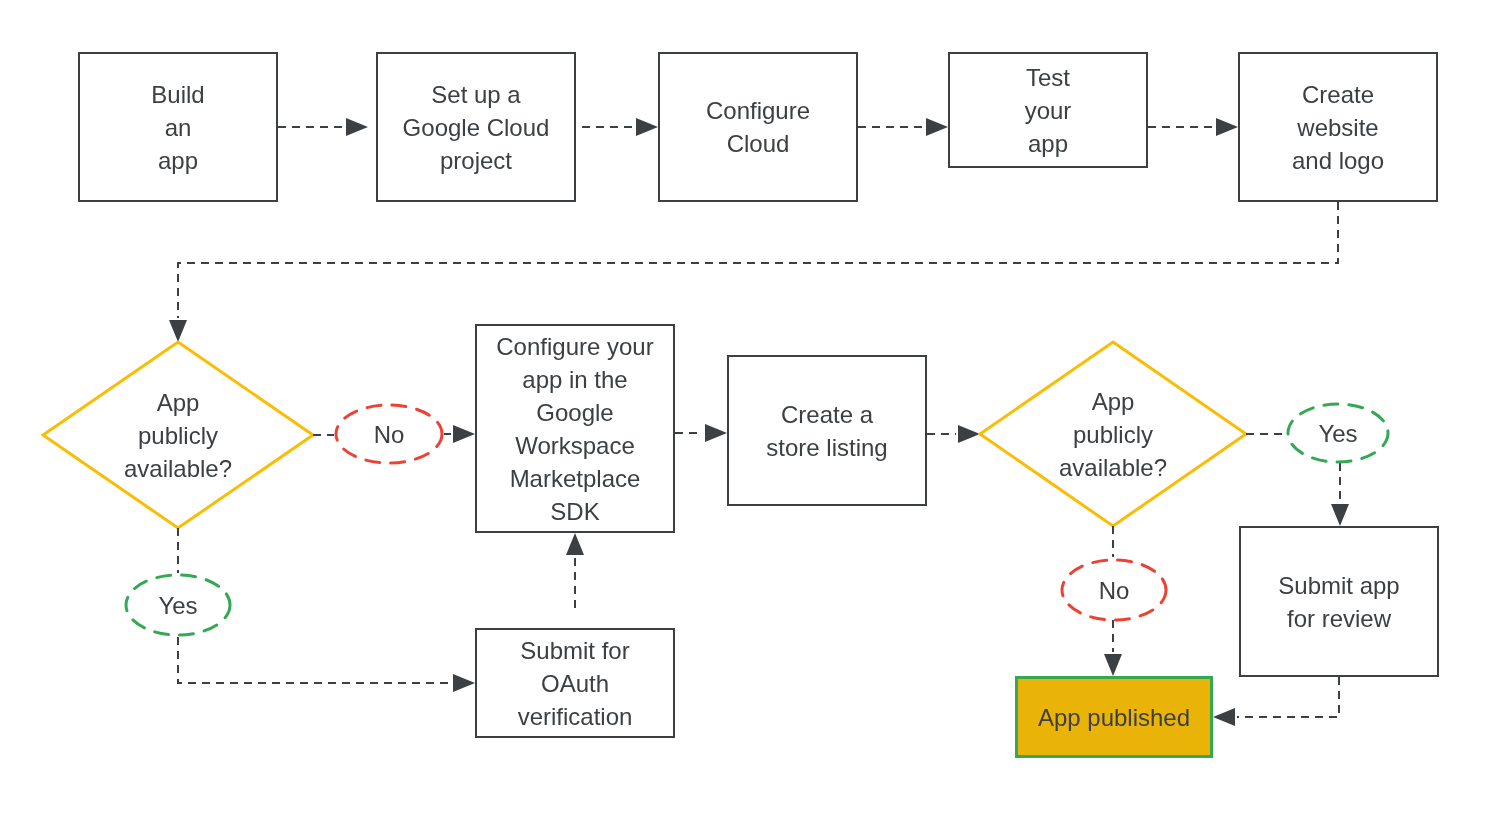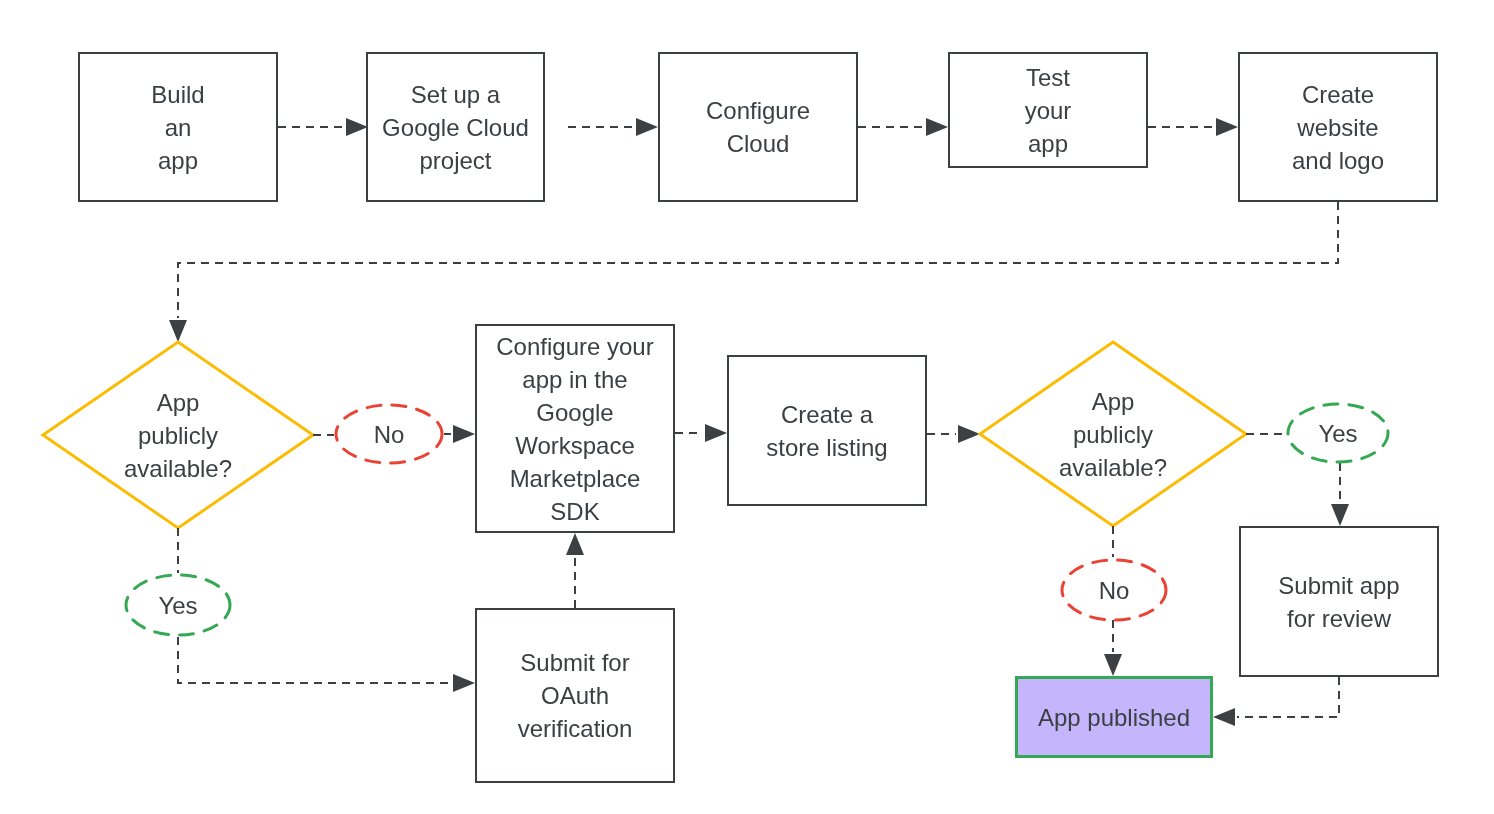--- a/index.html
+++ b/index.html
@@ -15,21 +15,21 @@
   .node{
     position:absolute;
     display:flex;align-items:center;justify-content:center;
     text-align:center;
     font-size:24px;line-height:33px;
     white-space:pre-line;
     box-sizing:border-box;
     color:#3c4043;
   }
   .rect{background:#ffffff;border:2px solid #3c4043;}
-  .published-rect{background:#c4b5fd;border:3px solid #34a853;}
+  .published-rect{background:#eab308;border:3px solid #34a853;}
   .labelonly{background:transparent;border:none;}
   .conn{stroke:#3c4043;stroke-width:2;fill:none;stroke-dasharray:8 6;}
   .head{fill:#3c4043;stroke:none;}
   .diamond{fill:#ffffff;stroke:#fbbc04;stroke-width:3;stroke-linejoin:miter;}
   .oval{fill:#ffffff;stroke-width:3;stroke-dasharray:14 11;stroke-linecap:round;}
   .oval-green{stroke:#34a853;}
   .oval-red{stroke:#ea4335;}
 </style>
 </head>
 <body>
@@ -110,21 +110,21 @@
     <g>
       <path class="conn" d="M 1339 677 L 1339 717 L 1237 717"></path>
       <polygon class="head" points="1213,717 1235,708 1235,726"></polygon>
     </g>
   </svg>
 
   <div class="node rect" style="left:78px;top:52px;width:200px;height:150px">Build
 an
 app</div>
 
-  <div class="node rect" style="left:366px;top:52px;width:179px;height:150px">Set up a
+  <div class="node rect" style="left:376px;top:52px;width:200px;height:150px">Set up a
 Google Cloud
 project</div>
 
   <div class="node rect" style="left:658px;top:52px;width:200px;height:150px">Configure
 Cloud</div>
 
   <div class="node rect" style="left:948px;top:52px;width:200px;height:116px">Test
 your
 app</div>
 
@@ -138,21 +138,21 @@
 Workspace
 Marketplace
 SDK</div>
 
   <div class="node rect" style="left:1239px;top:526px;width:200px;height:151px">Submit app
 for review</div>
 
   <div class="node rect" style="left:727px;top:355px;width:200px;height:151px">Create a
 store listing</div>
 
-  <div class="node rect" style="left:475px;top:608px;width:200px;height:175px">Submit for
+  <div class="node rect" style="left:475px;top:628px;width:200px;height:110px">Submit for
 OAuth
 verification</div>
 
   <div class="node published-rect" style="left:1015px;top:676px;width:198px;height:82px">App published</div>
 
   <div class="node labelonly" style="left:43px;top:342px;width:270px;height:186px">App
 publicly
 available?</div>
 
   <div class="node labelonly" style="left:980px;top:341px;width:266px;height:186px">App

